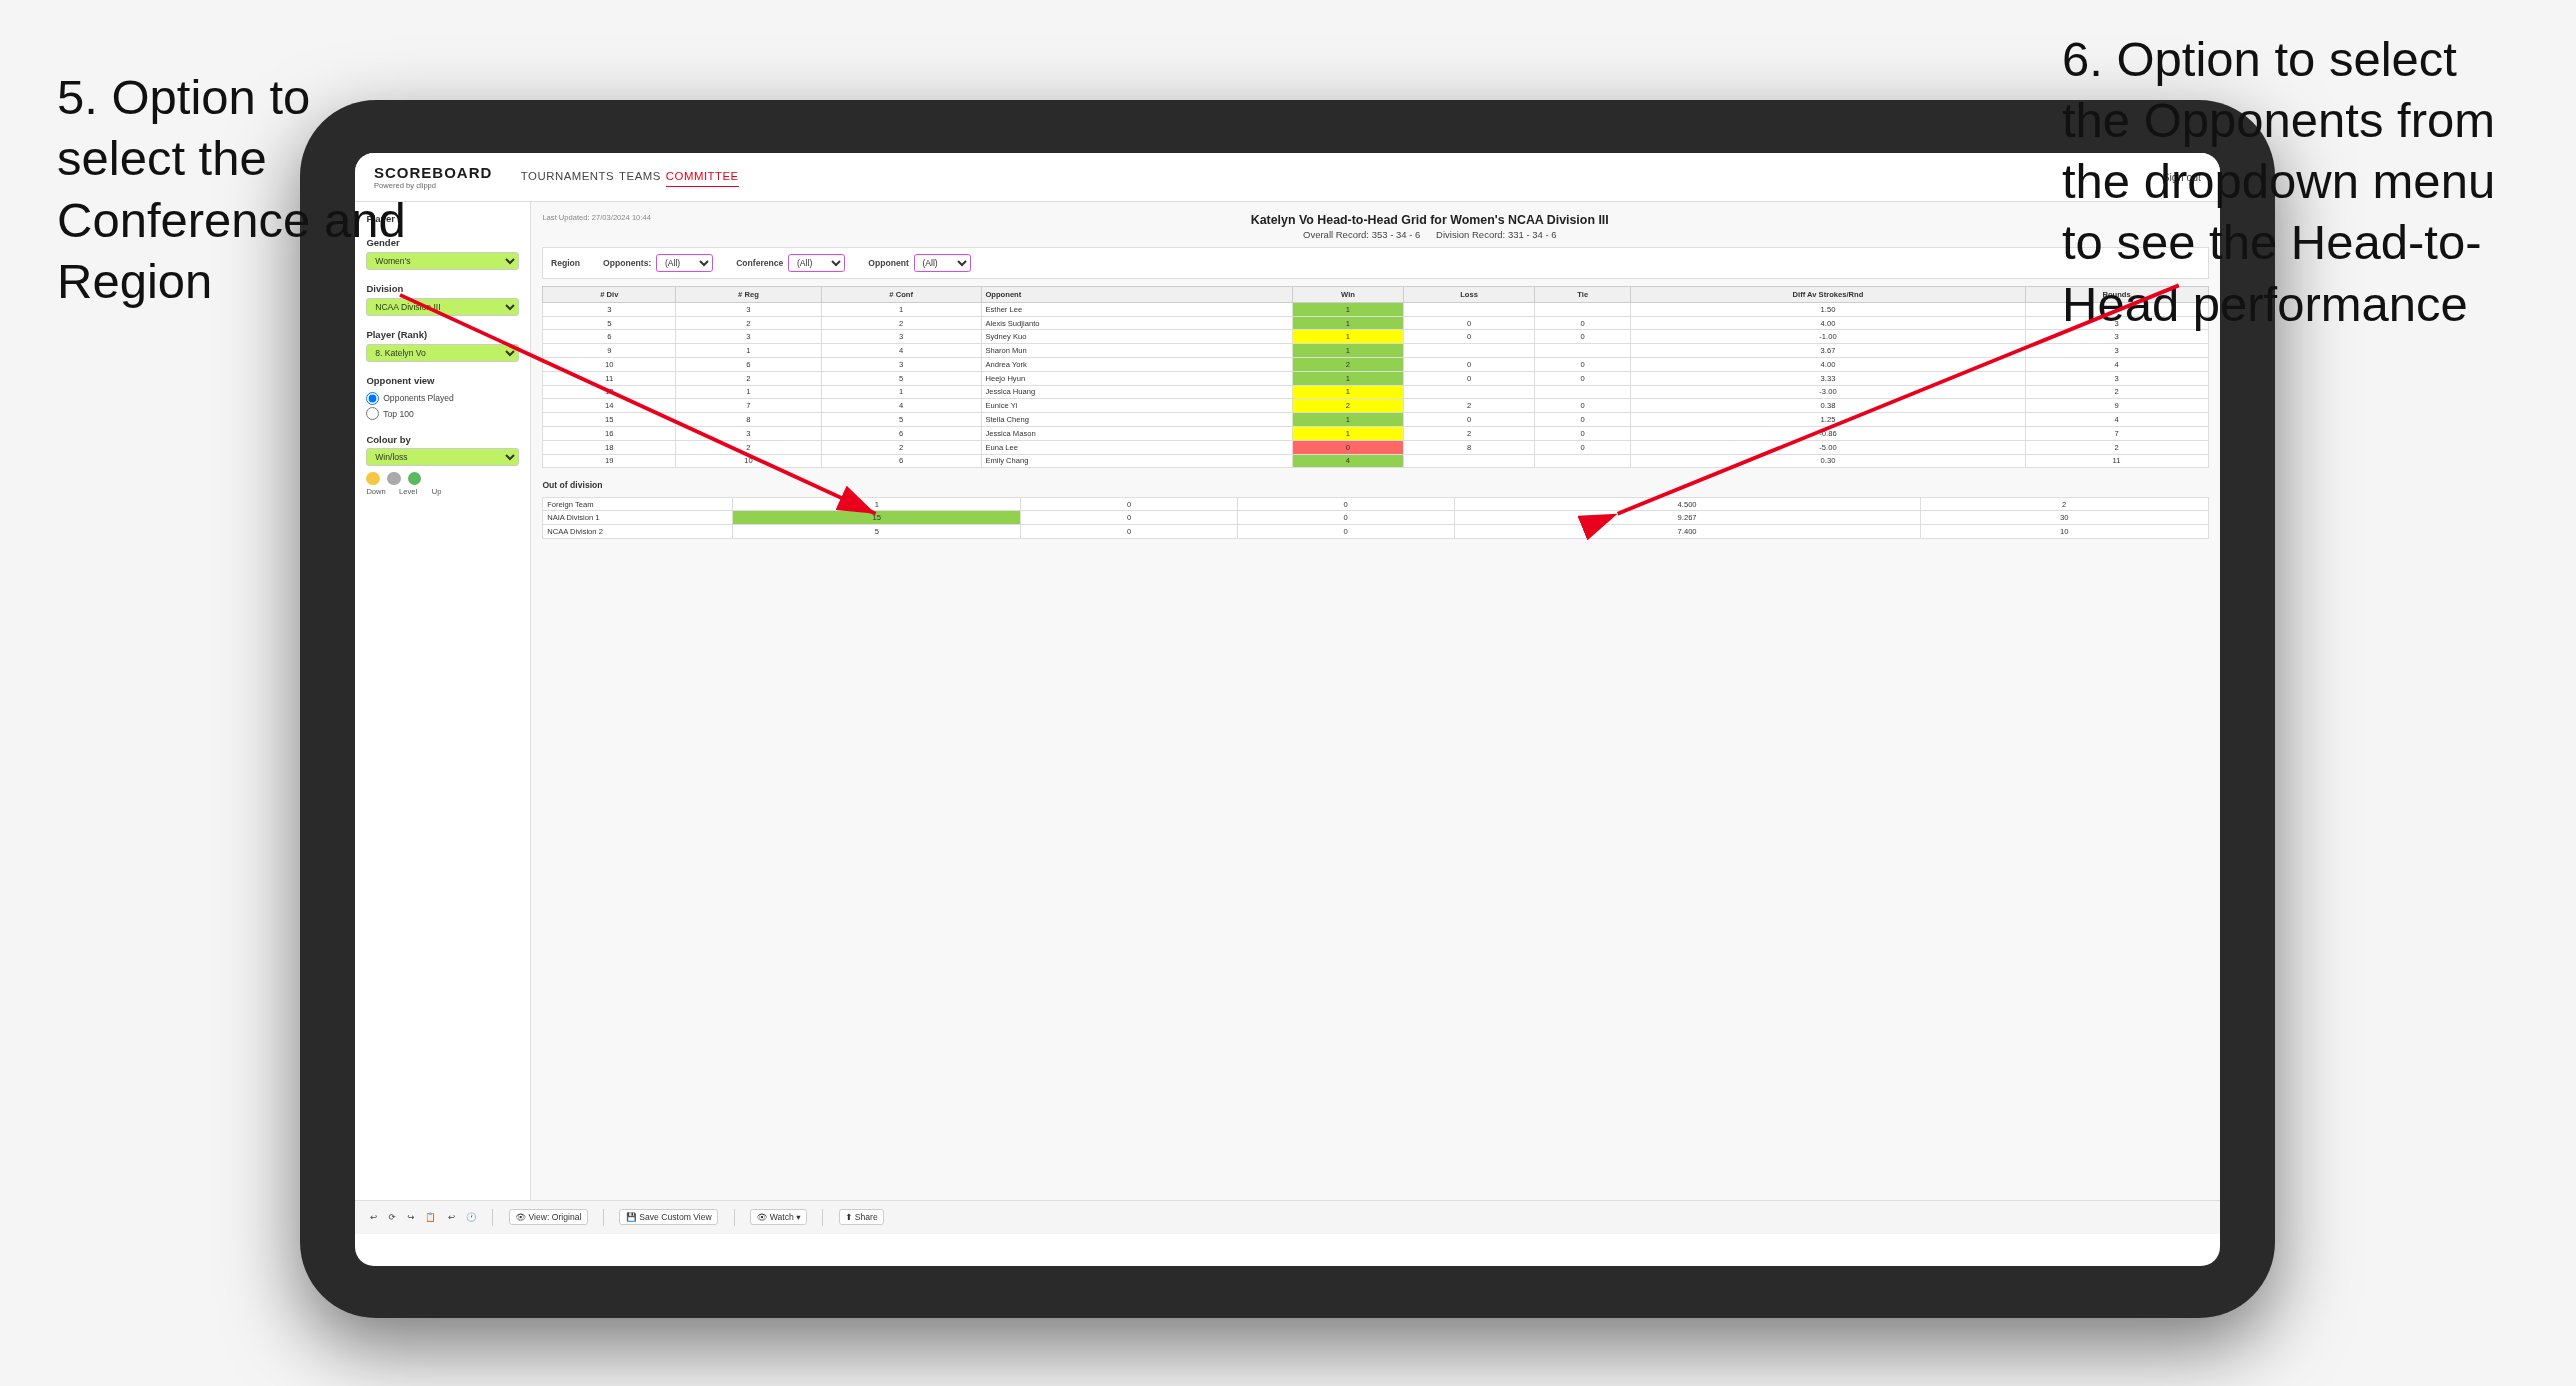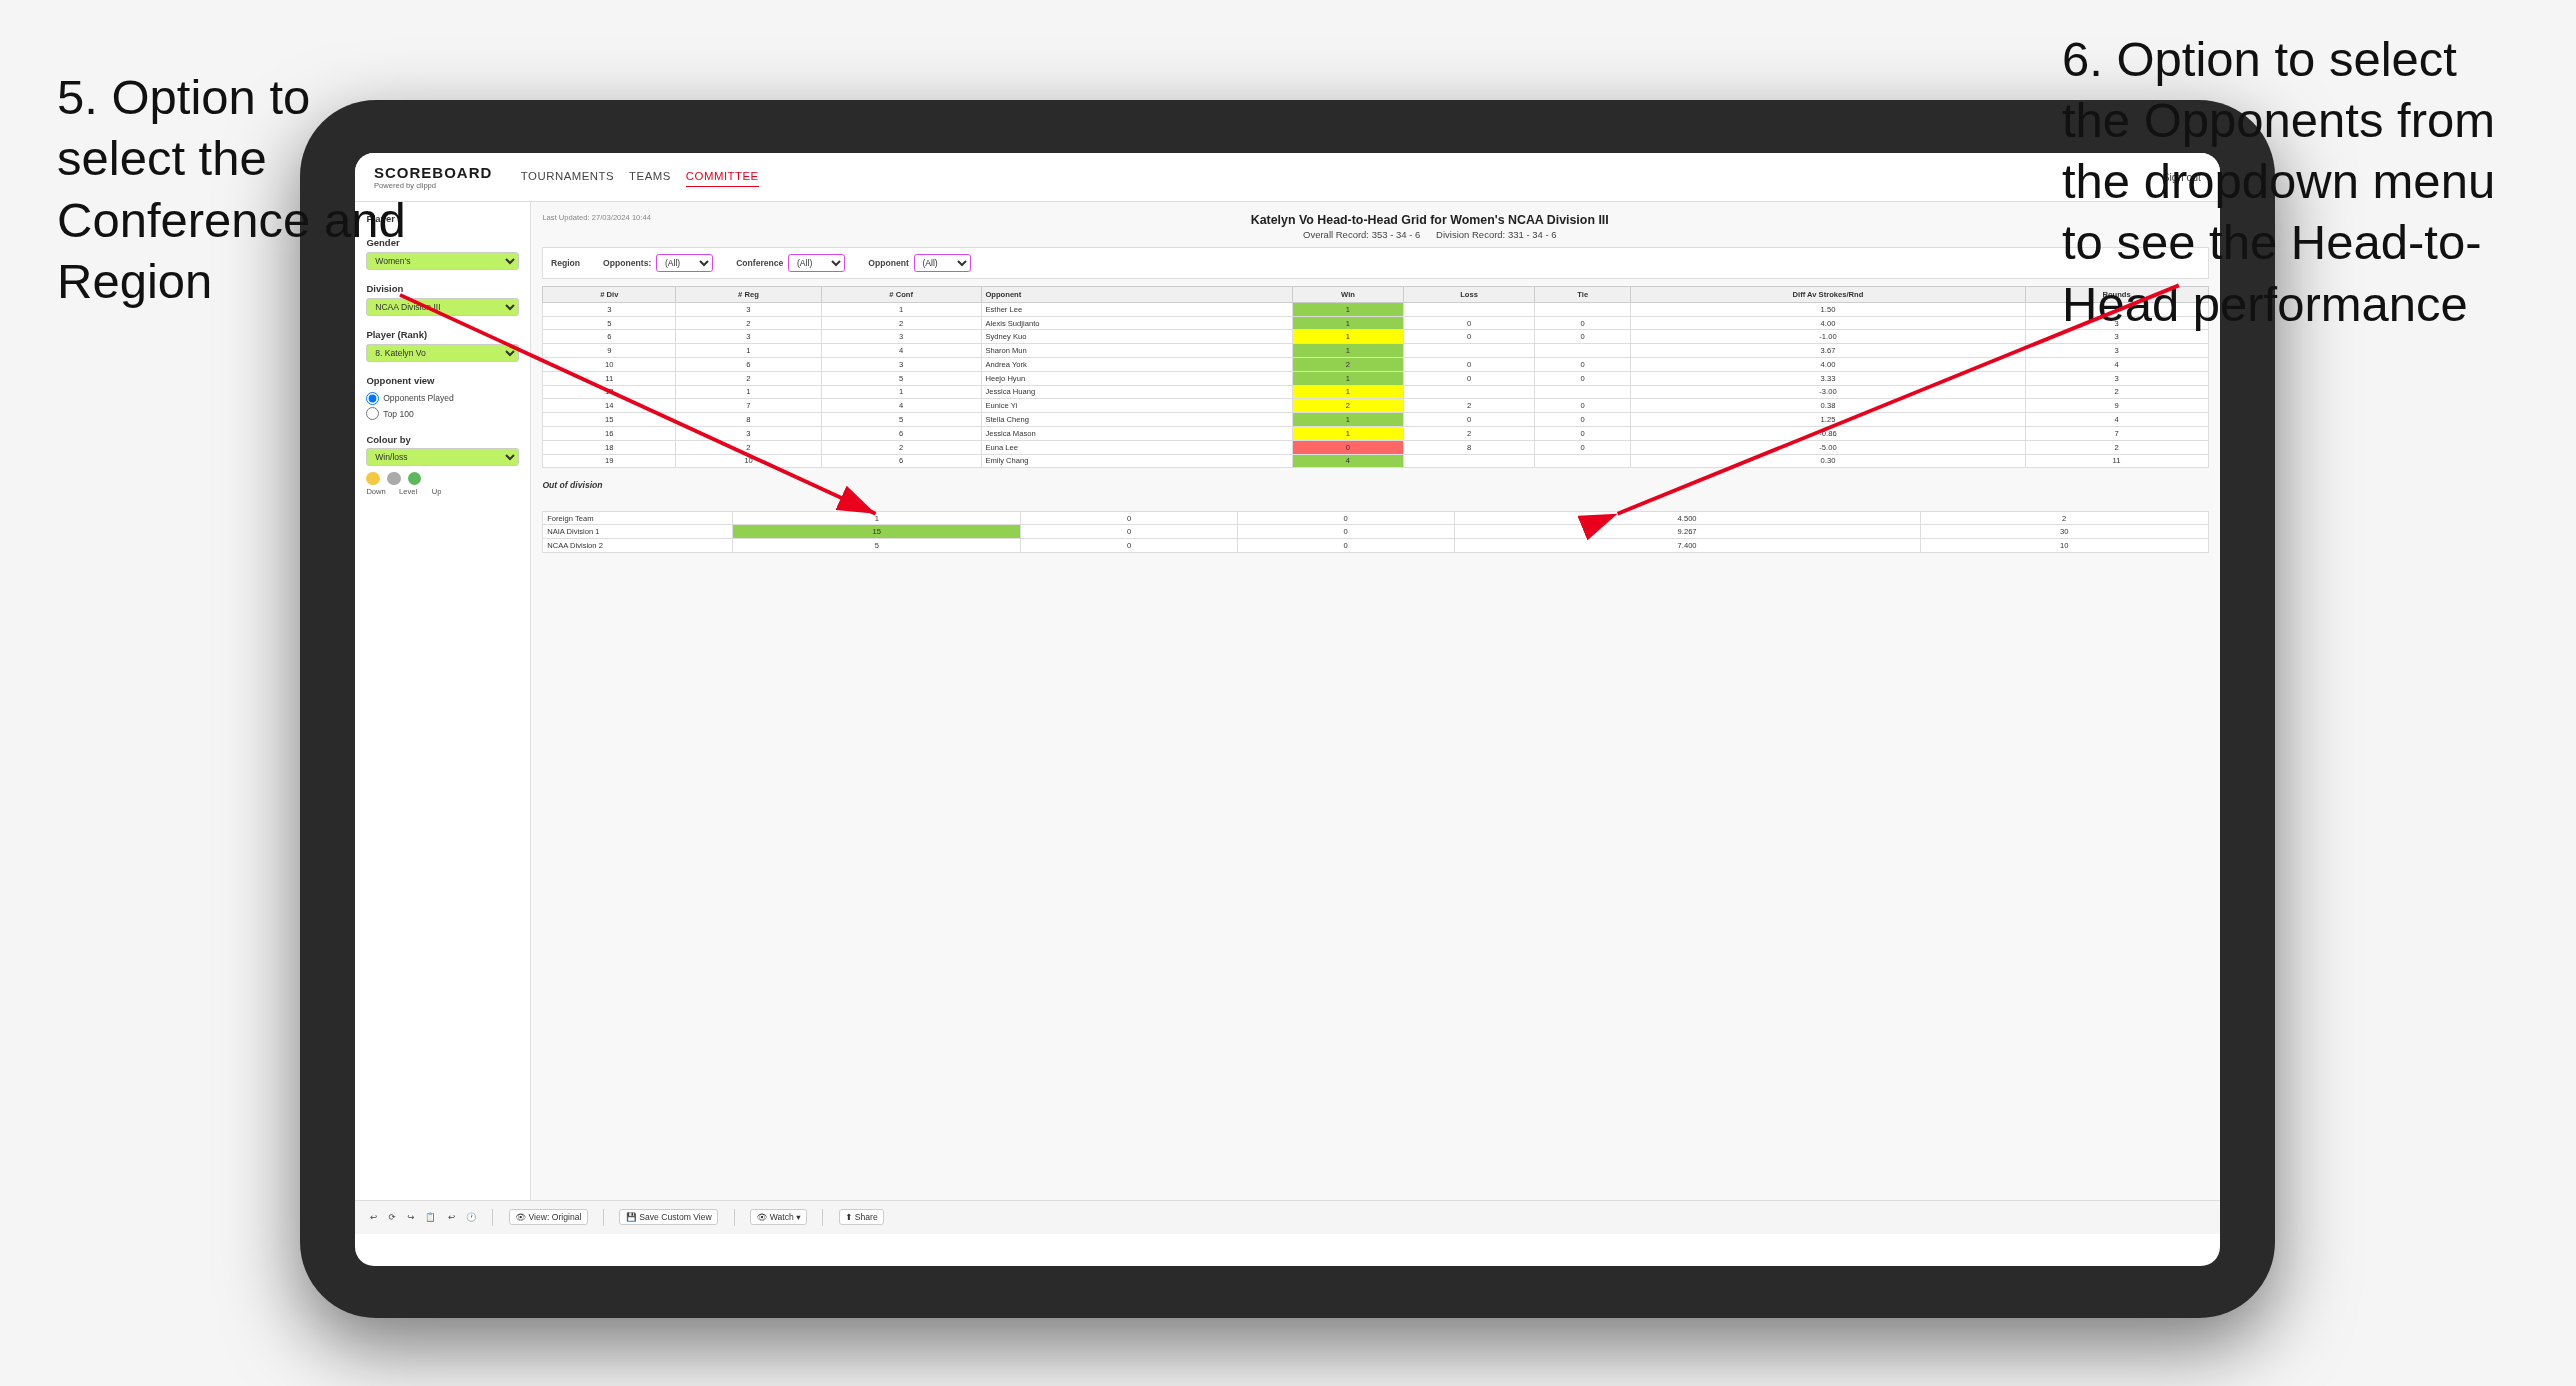--- a/index.html
+++ b/index.html
@@ -78,21 +78,21 @@
 
     .logo-sub {
       font-size: 7.6px;
       font-weight: 400;
       color: #666;
       display: block;
     }
 
     .nav-items {
       display: flex;
-      gap: 15px;
+      gap: 5px;
       flex: 1;
       text-align: right;
     }
 
     .nav-item {
       font-size: 11.4px;
       color: #444;
       cursor: pointer;
       padding: 3.8px 0;
       font-weight: 500;
@@ -272,22 +272,21 @@
       border-radius: 2.9px;
       background: #fff;
       color: #333;
       min-width: 57px;
     }
 
     .section-label {
       font-size: 8.6px;
       font-weight: 700;
       color: #333;
-      margin-bottom: 21px;
-      font-style: italic;
+      margin-bottom: 7px;
     }
 
     
     .data-table {
       width: 100%;
       border-collapse: collapse;
       font-size: 8.6px;
       background: #fff;
     }
 

